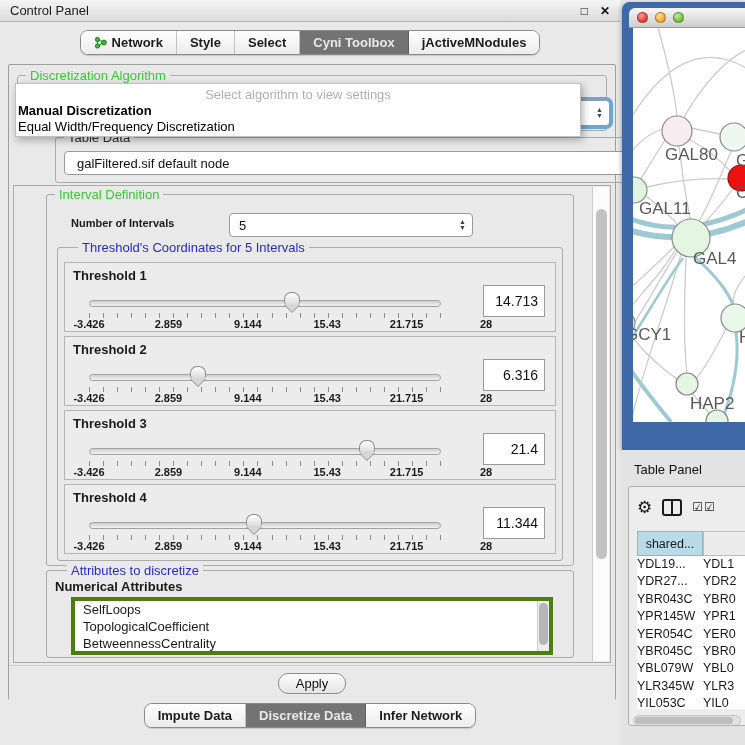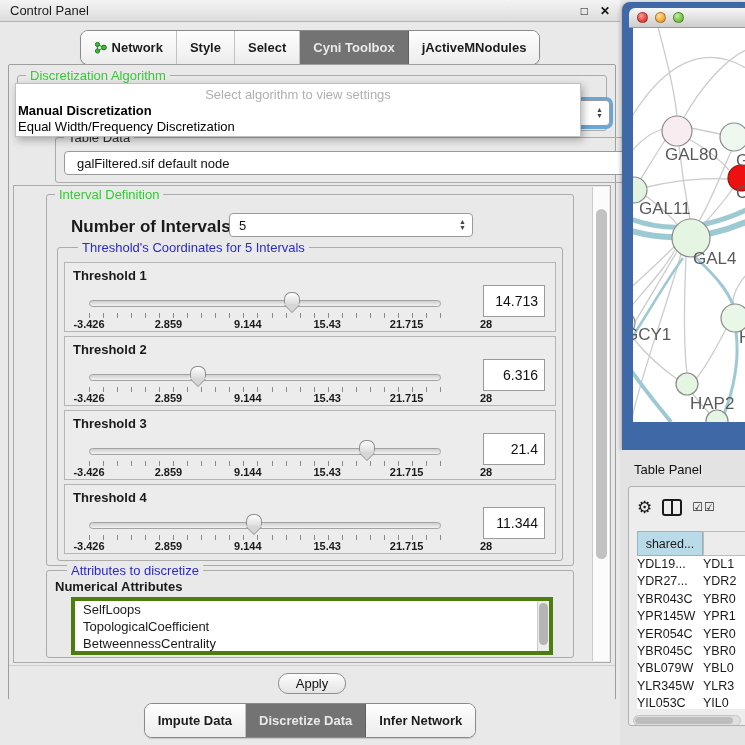--- a/index.html
+++ b/index.html
@@ -18,21 +18,21 @@
     display:flex;align-items:center;padding:0 10px;font-size:13px;color:#1c1c1c;}
   .titlebar .spacer{flex:1}
   .win-btn{font-size:12px;color:#111;margin-left:12px;cursor:default;}
   .win-btn.close{font-weight:bold;}
 
   
   .tabbar{position:absolute;left:0;width:620px;display:flex;justify-content:center;}
   .tabbar.top{top:30px;}
   .tabbar.bottom{top:703px;}
   .tabset{display:inline-flex;background:#fdfdfd;border:1px solid #8a8a8a;border-radius:8px;
-    overflow:hidden;height:35px;box-shadow:0 1px 1px rgba(0,0,0,.15);}
+    overflow:hidden;height:25px;box-shadow:0 1px 1px rgba(0,0,0,.15);}
   .tab{display:flex;align-items:center;gap:5px;padding:0 13px;font-size:13px;font-weight:bold;
     color:#1c1c1c;border-right:1px solid #c2c2c2;background:linear-gradient(#fefefe,#ececec);cursor:default;}
   .tab:last-child{border-right:none;}
   .tab.selected{background:var(--tab-selected-bg);color:#e9e9e9;border-right-color:#5f5f5f;}
 
   
   .main-panel{position:absolute;left:8px;top:64px;width:608px;height:636px;
     border:1px solid #9e9e9e;border-radius:2px;background:#e9e9e9;}
 
   
@@ -58,21 +58,21 @@
   .popup .opt.bold{font-weight:bold;}
 
   .td-group{left:8px;top:72px;width:590px;height:46px;margin-left:38px;}
   .td-combo{left:8px;top:13px;width:574px;height:24px;padding-left:12px;}
 
   
   .scrollpane{position:absolute;left:4px;top:120px;width:598px;height:478px;
     border:1px solid #ababab;background:#e9e9e9;overflow:hidden;}
   .interval-group{left:32px;top:8px;width:528px;height:372px;}
   .gtitle,.scrollpane .gtitle{background:#e9e9e9;}
-  .noi-label{position:absolute;left:24px;top:22px;font-size:17px;font-weight:bold;}
+  .noi-label{position:absolute;left:24px;top:22px;font-size:11px;font-weight:bold;}
   .noi-combo{left:182px;top:18px;width:244px;height:24px;}
   .thr-group{left:10px;top:52px;width:506px;height:314px;}
   .thr-panel{position:absolute;left:6px;width:492px;height:70px;border:1px solid #b5b5b5;background:#ececec;}
   .thr-label{position:absolute;left:8px;top:5px;font-size:13px;font-weight:bold;}
   .slider{position:absolute;left:24px;top:32px;width:352px;height:16px;}
   .slider .track{position:absolute;left:0;top:5px;width:100%;height:7px;border:1px solid #a2a2a2;
     border-radius:4px;background:linear-gradient(#cfcfcf,#f2f2f2);}
   .thumb{position:absolute;top:-3px;width:16px;height:12px;border:1px solid #8d8d8d;
     border-bottom:none;border-radius:7px 7px 2px 2px;background:linear-gradient(#fefefe,#dcdcdc);z-index:2;}
   .thumb::after{content:"";position:absolute;left:-1px;top:11px;border-left:8px solid transparent;

